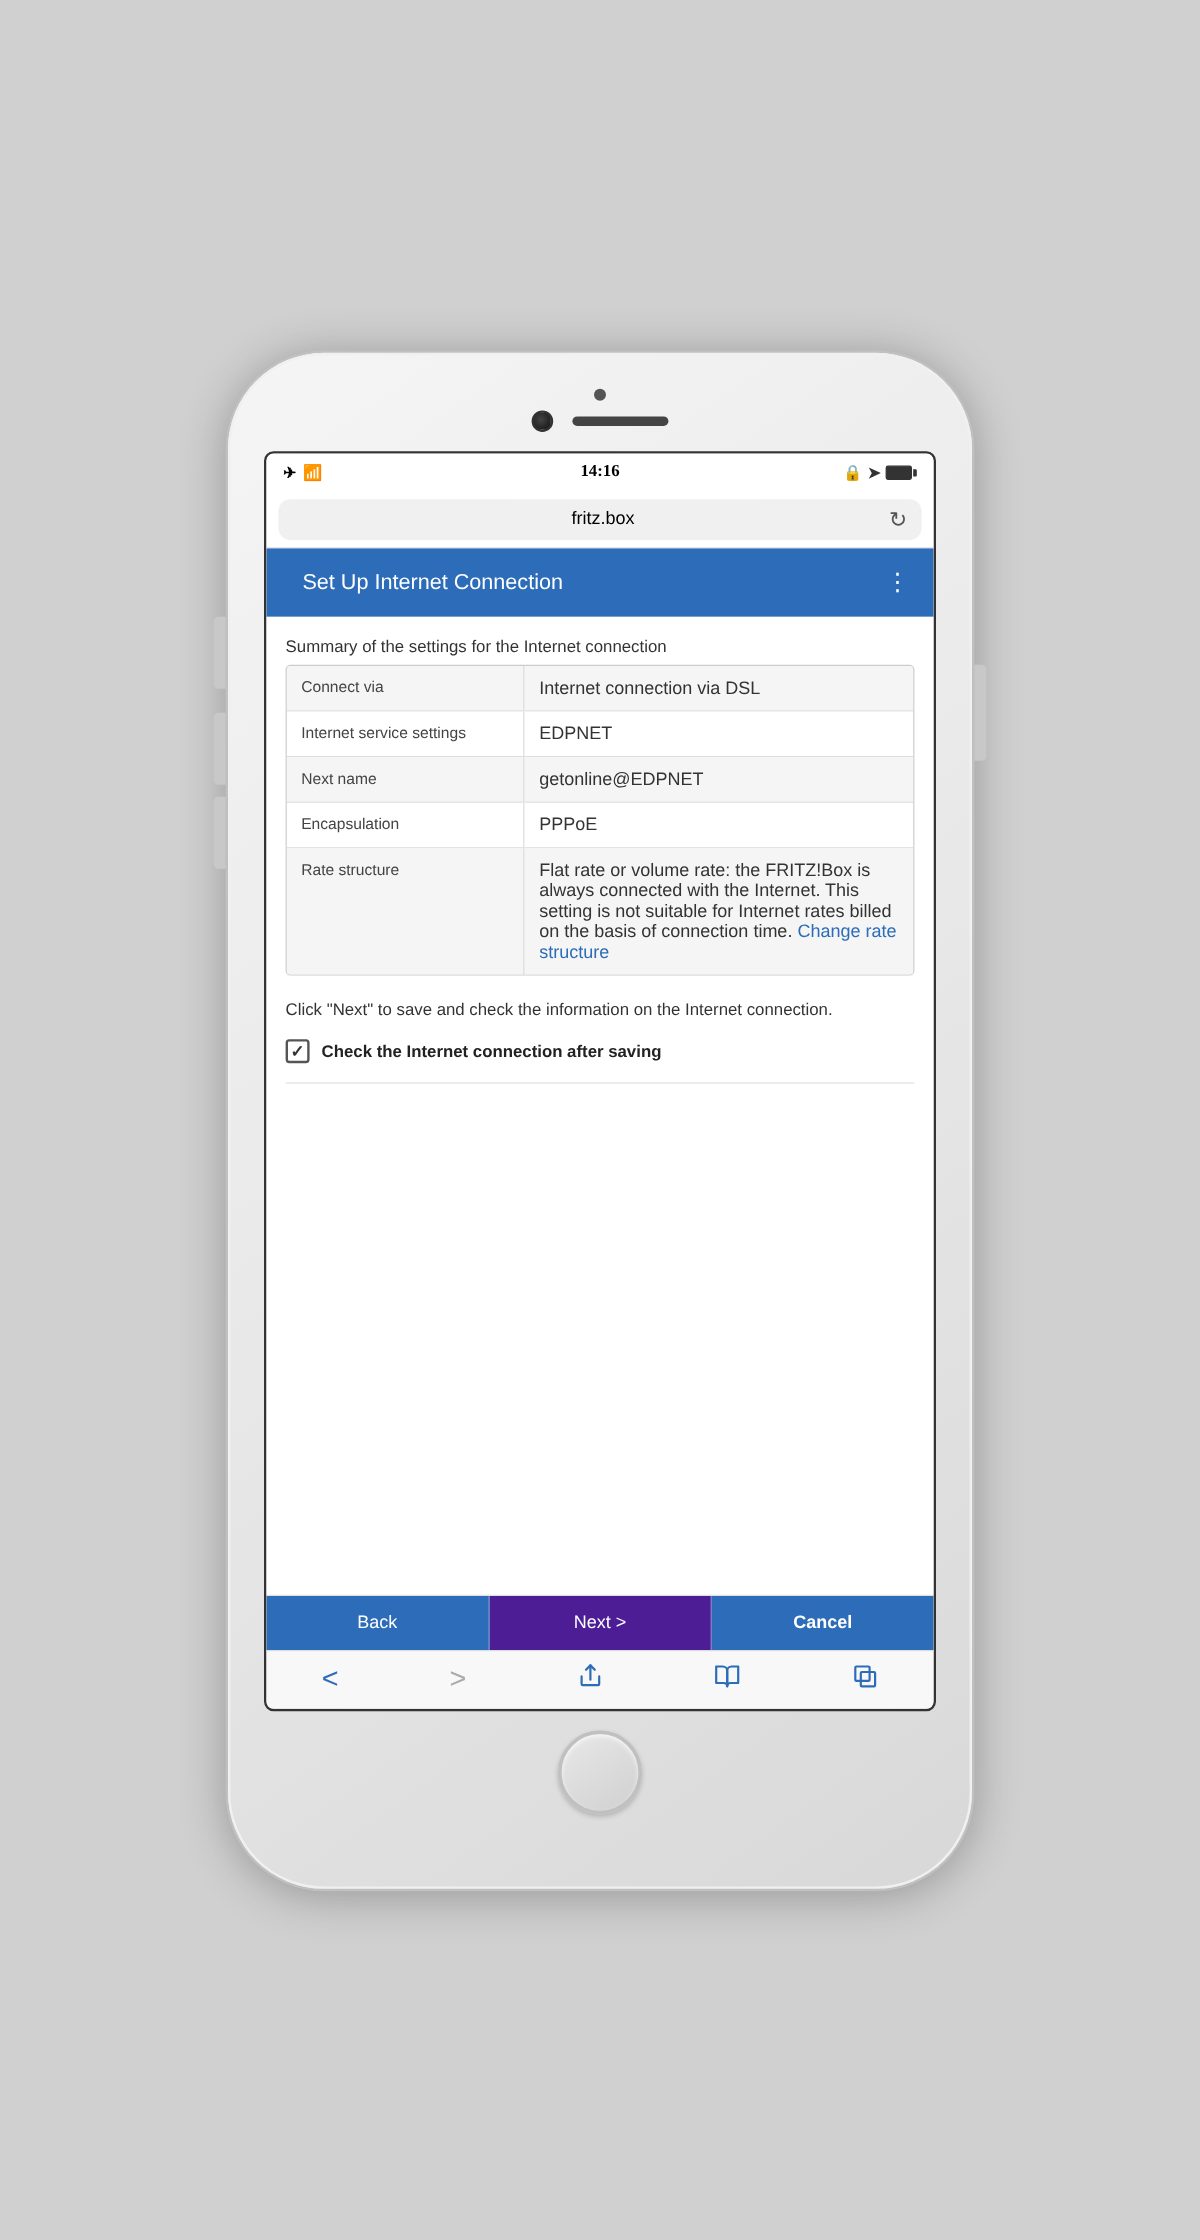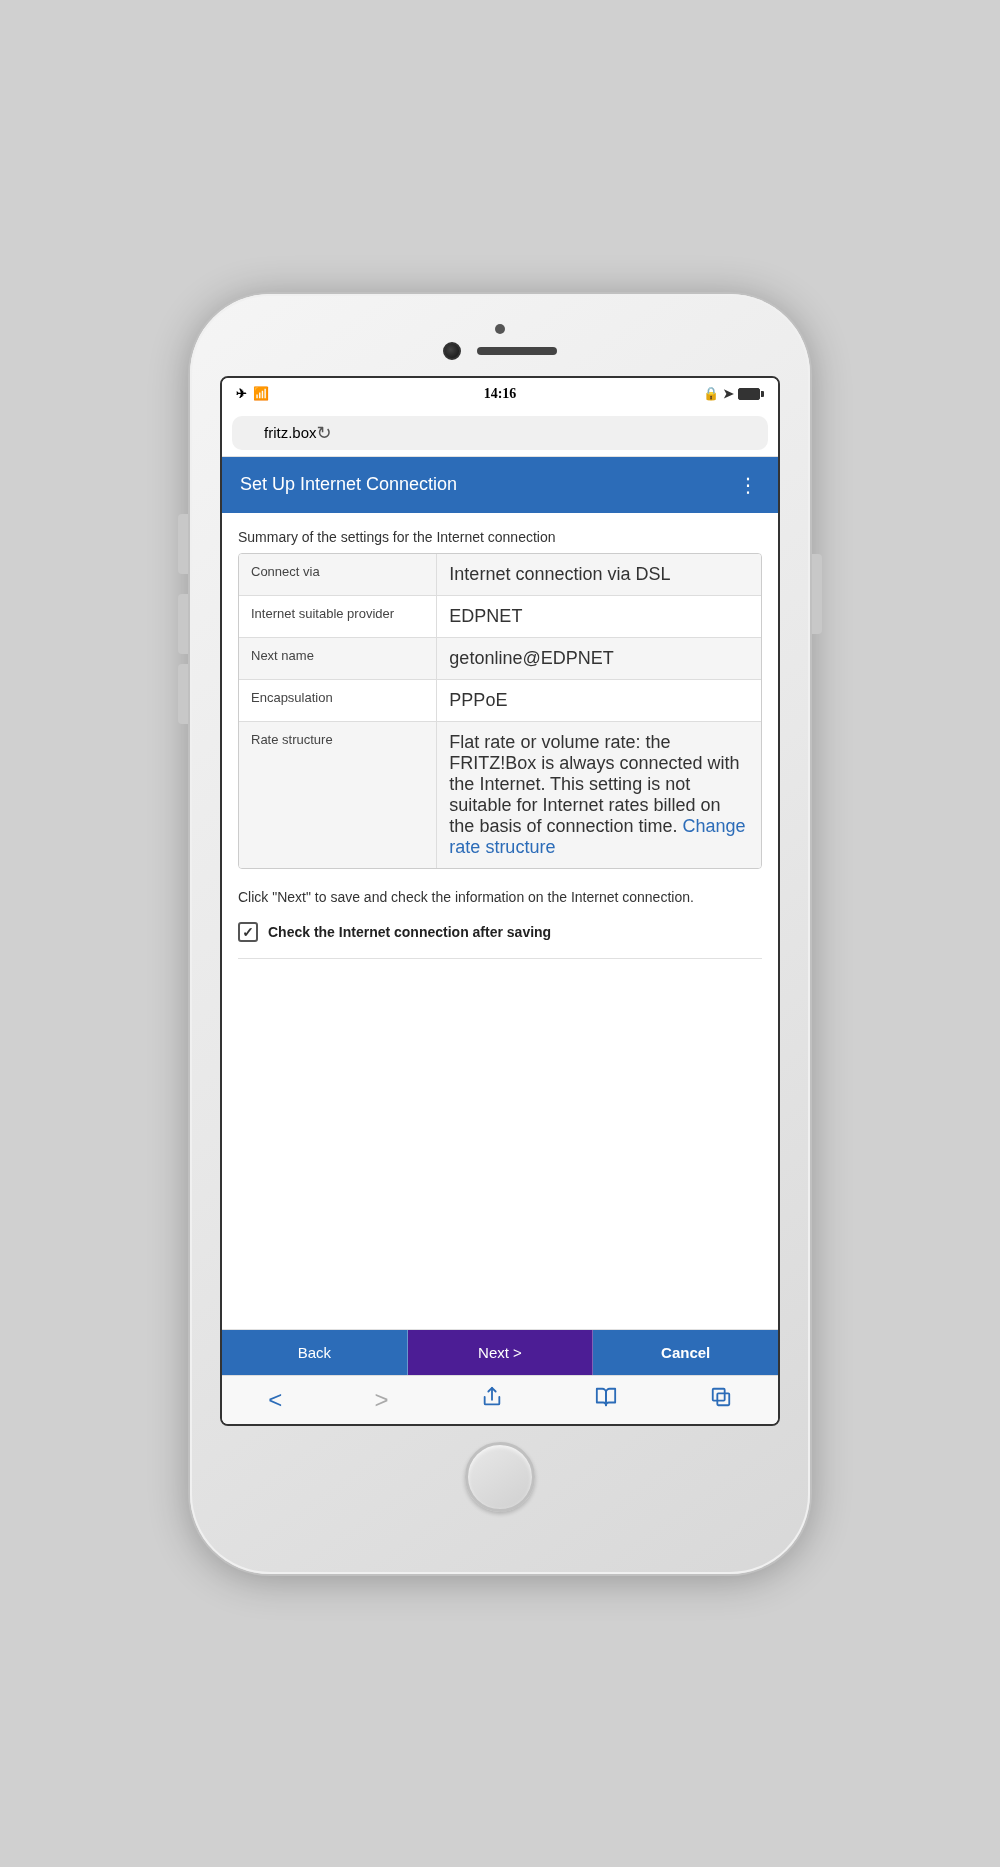--- a/index.html
+++ b/index.html
@@ -149,20 +149,21 @@
       background: #fff;
       border-bottom: 1px solid #e0e0e0;
     }
 
     .address-bar {
       display: flex;
       align-items: center;
       background: #f0f0f0;
       border-radius: 10px;
       padding: 6px 12px;
+      justify-content: space-between;
     }
 
     .address-bar-url {
       font-size: 15px;
       color: #000;
       font-weight: 400;
     }
 
     .refresh-icon {
       font-size: 18px;
@@ -175,20 +176,21 @@
       padding: 16px 18px;
       display: flex;
       justify-content: space-between;
       align-items: center;
     }
 
     .page-header-title {
       color: #fff;
       font-size: 18px;
       font-weight: 500;
+      margin-left: 12px;
     }
 
     .header-menu-dots {
       color: #fff;
       font-size: 20px;
       letter-spacing: 2px;
     }
 
     
     .page-content {
@@ -235,21 +237,21 @@
       padding: 10px 12px;
       font-size: 13px;
       color: #444;
       font-weight: 400;
       border-right: 1px solid #ddd;
     }
 
     .settings-value {
       width: 62%;
       padding: 10px 12px;
-      font-size: 18px;
+      font-size: 15px;
       color: #333;
     }
 
     .change-link {
       color: #2c6cb8;
       text-decoration: none;
     }
 
     
     .info-text {
@@ -440,21 +442,21 @@
     <div class="page-content">
 
       <p class="summary-intro">Summary of the settings for the Internet connection</p>
 
       <div class="settings-table">
         <div class="settings-row">
           <div class="settings-label">Connect via</div>
           <div class="settings-value">Internet connection via DSL</div>
         </div>
         <div class="settings-row">
-          <div class="settings-label">Internet suitable provider</div>
+          <div class="settings-label">Internet service settings</div>
           <div class="settings-value">EDPNET</div>
         </div>
         <div class="settings-row">
           <div class="settings-label">Next name</div>
           <div class="settings-value">getonline@EDPNET</div>
         </div>
         <div class="settings-row">
           <div class="settings-label">Encapsulation</div>
           <div class="settings-value">PPPoE</div>
         </div>

